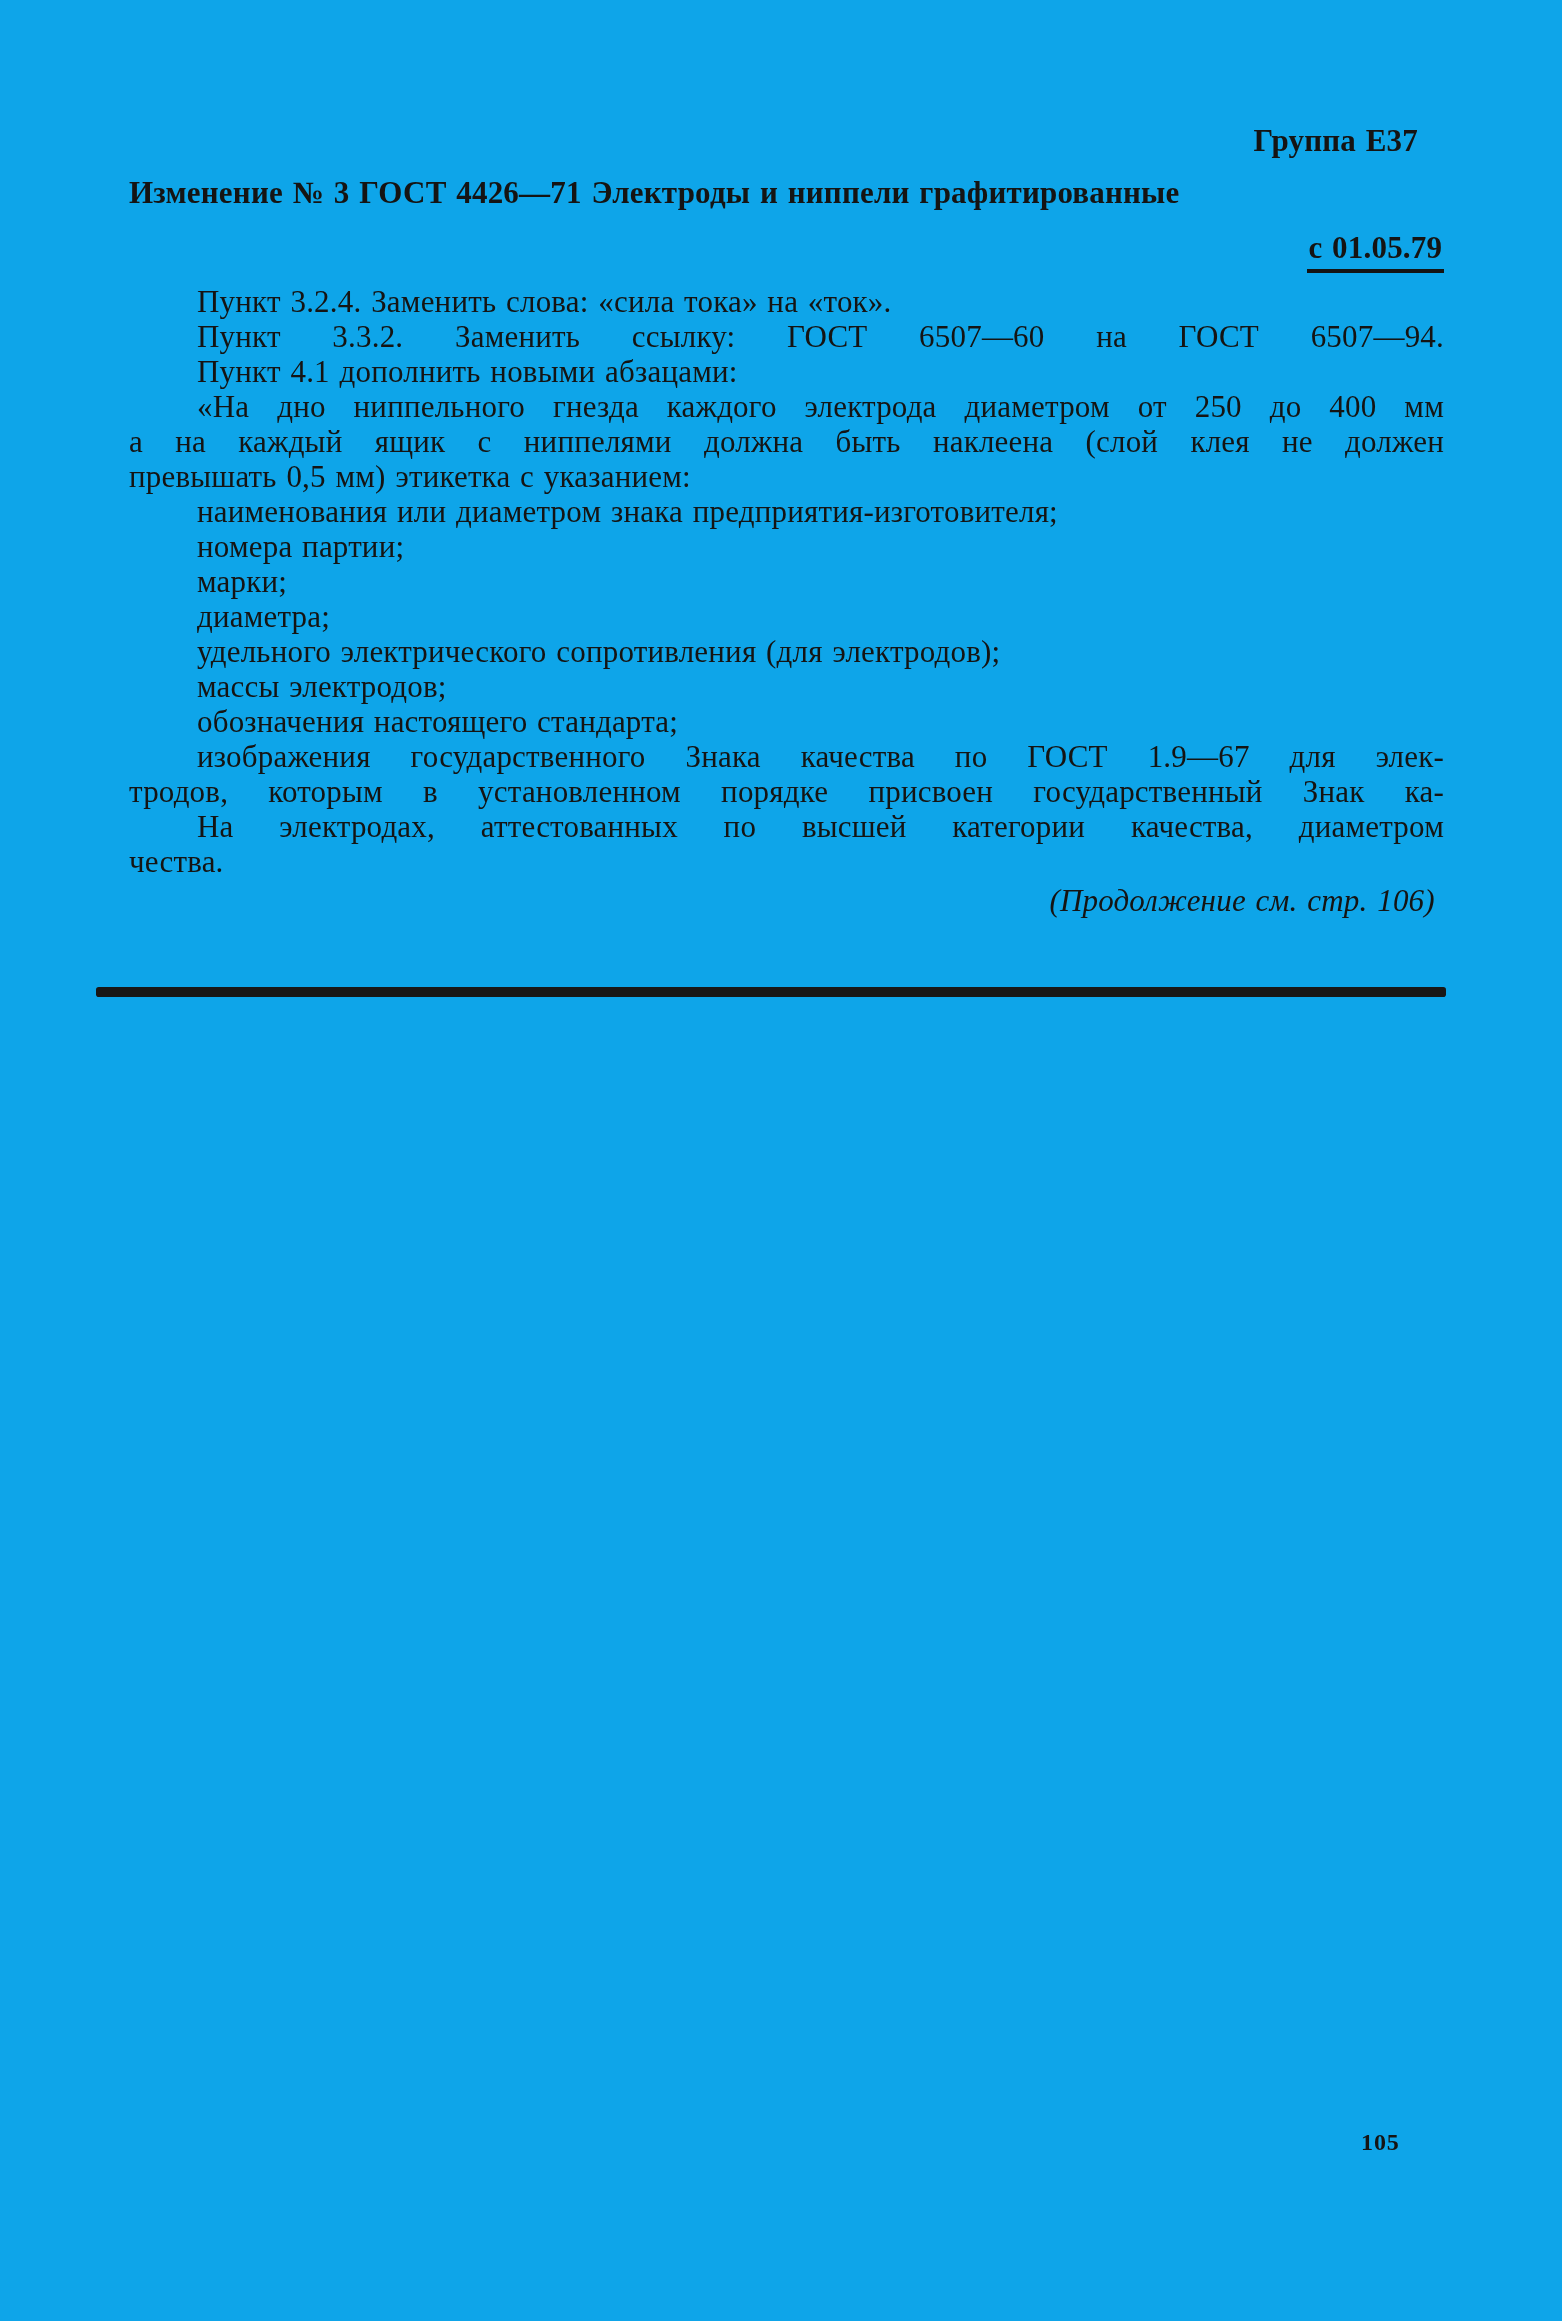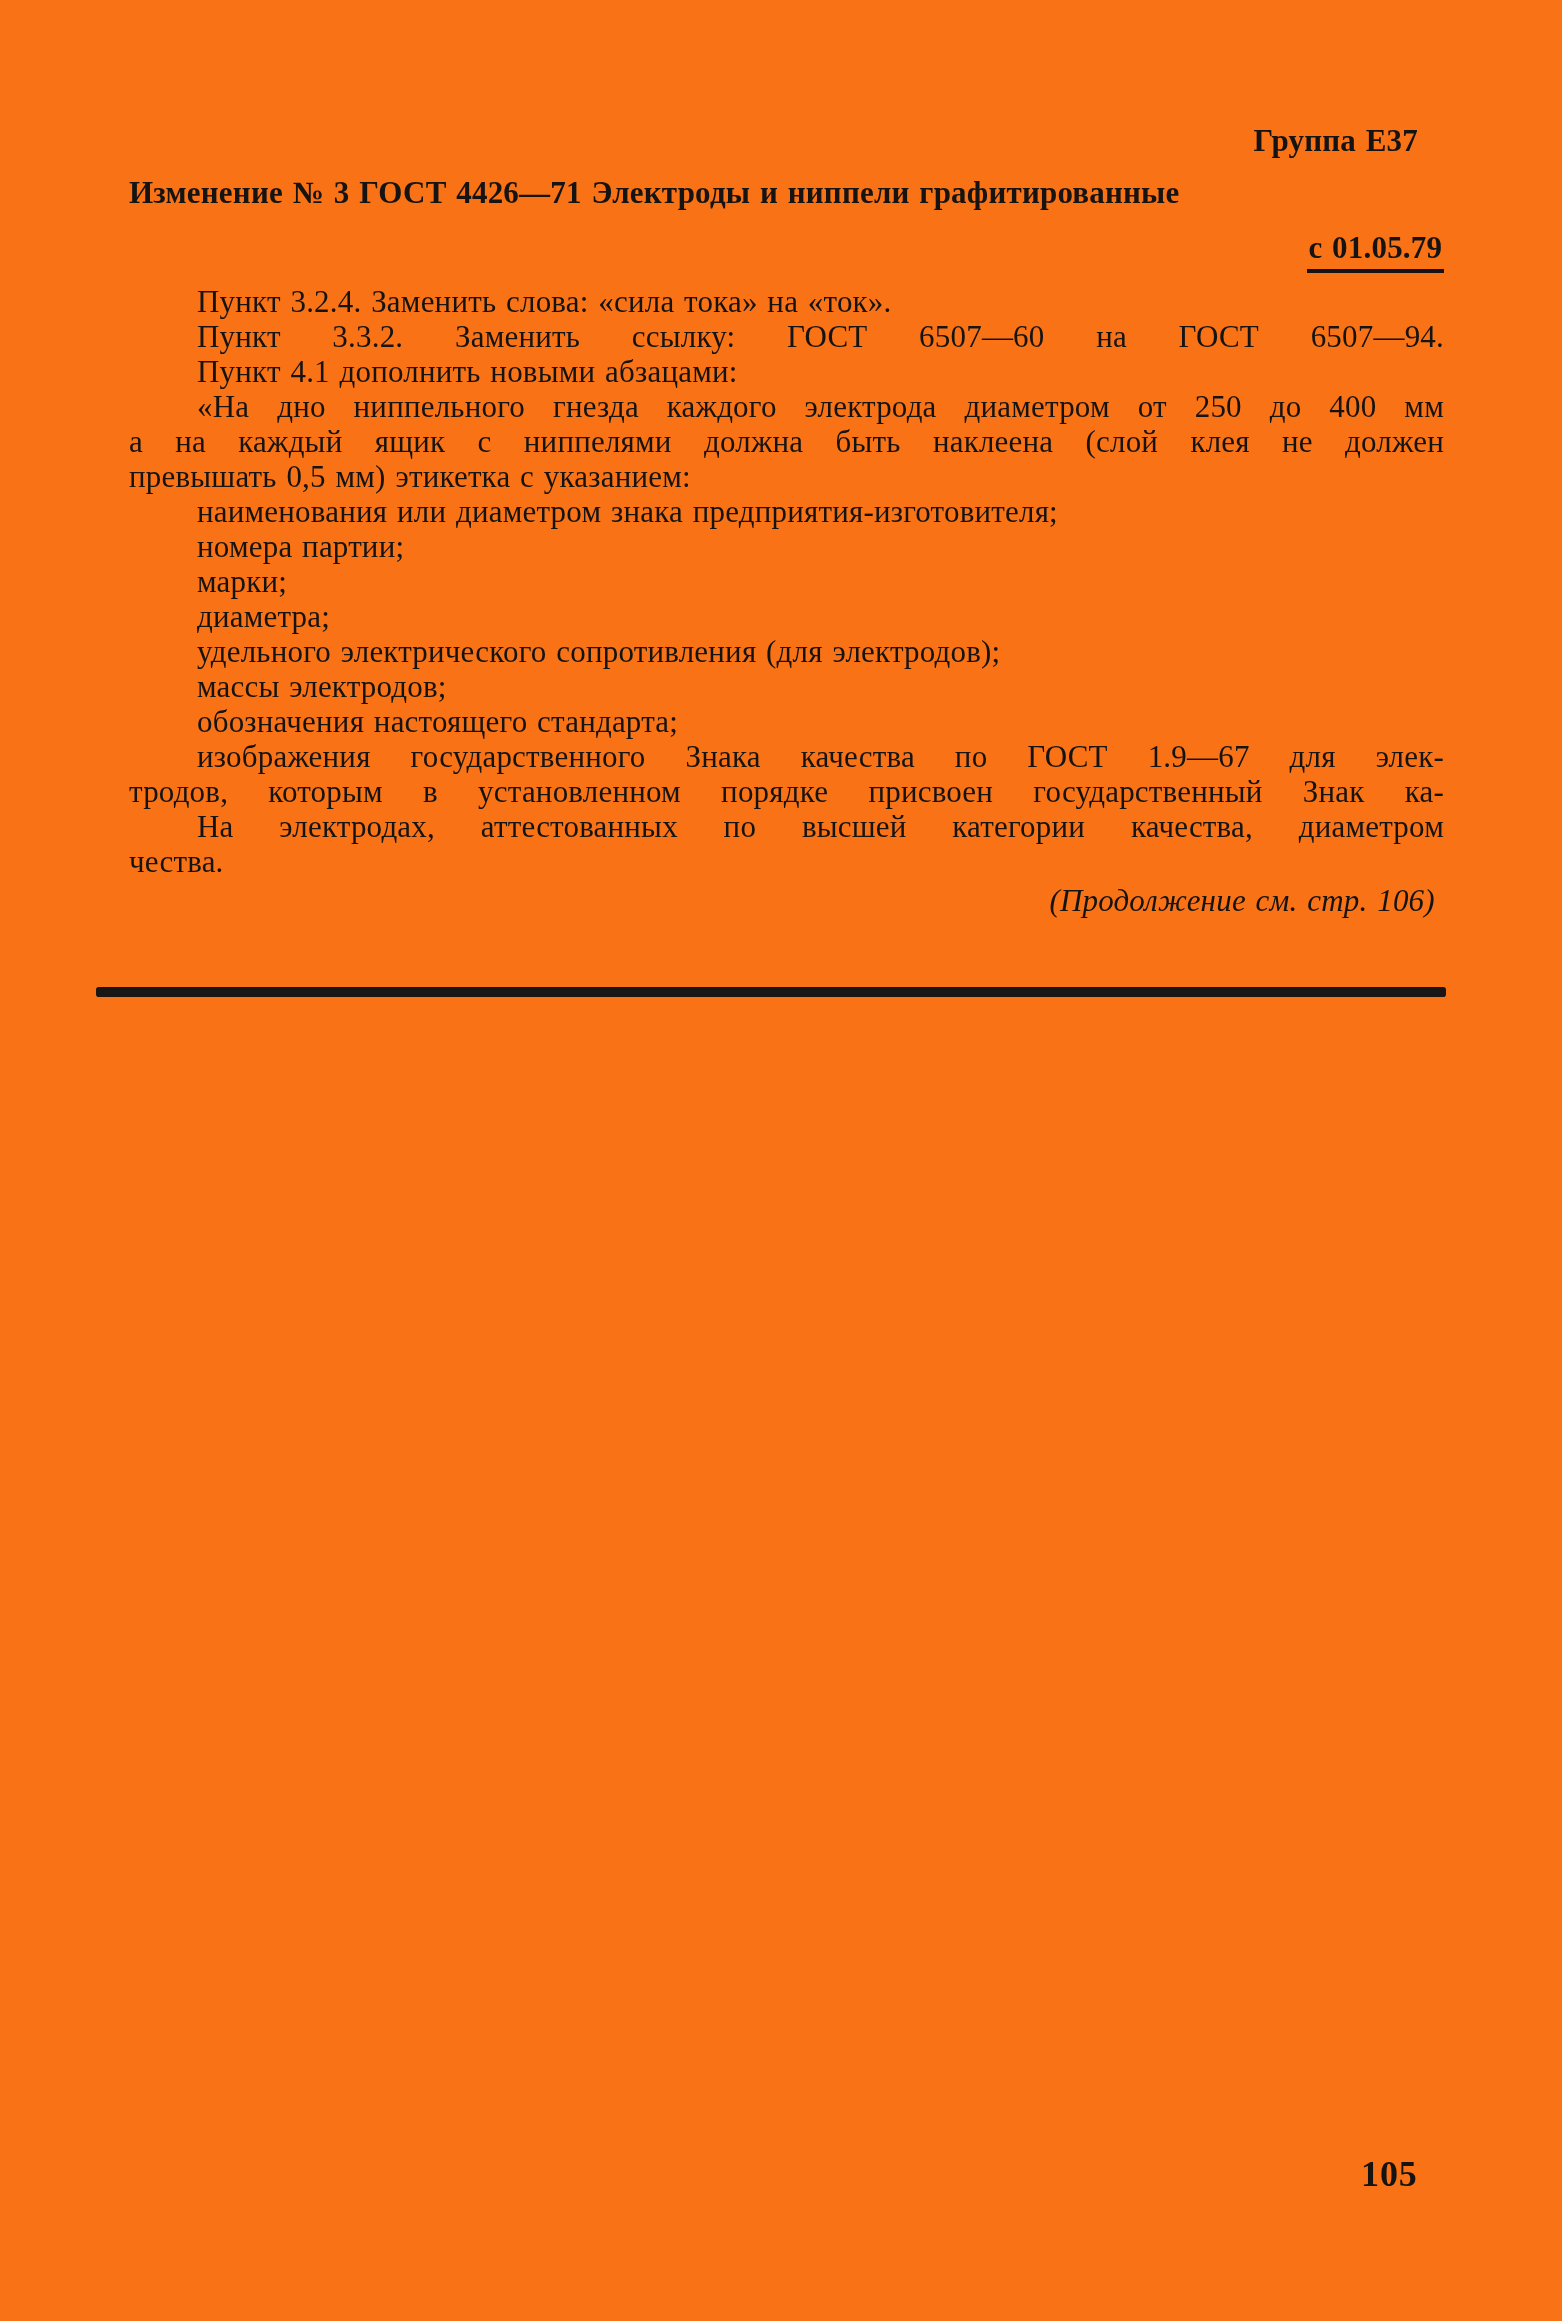--- a/index.html
+++ b/index.html
@@ -5,21 +5,21 @@
   html, body {
     margin: 0;
     padding: 0;
     background: #e8e8e6;
   }
   .page {
     position: relative;
     width: 1562px;
     height: 2322px;
     margin: 0 auto;
-    background: #f97316;
+    background: #0ea5e9;
     color: #151413;
     font-family: "Liberation Serif", "DejaVu Serif", serif;
     overflow: hidden;
   }
   .content {
     position: absolute;
     left: 129px;
     top: 122px;
     width: 1315px;
   }
@@ -57,24 +57,23 @@
     top: 987px;
     width: 1350px;
     height: 10px;
     background: #181716;
     border-radius: 2.8px;
   }
   .page-number {
     position: absolute;
     left: 1361px;
     top: 2129px;
-    font-size: 36px;
+    font-size: 24px;
     font-weight: bold;
     letter-spacing: 0.9px;
-    margin-top: 24px;
   }
 </style>
 </head>
 <body>
 
 <div class="page">
   <div class="content">
 
     <div class="ln hdr bold right group-label">Группа Е37</div>
 

